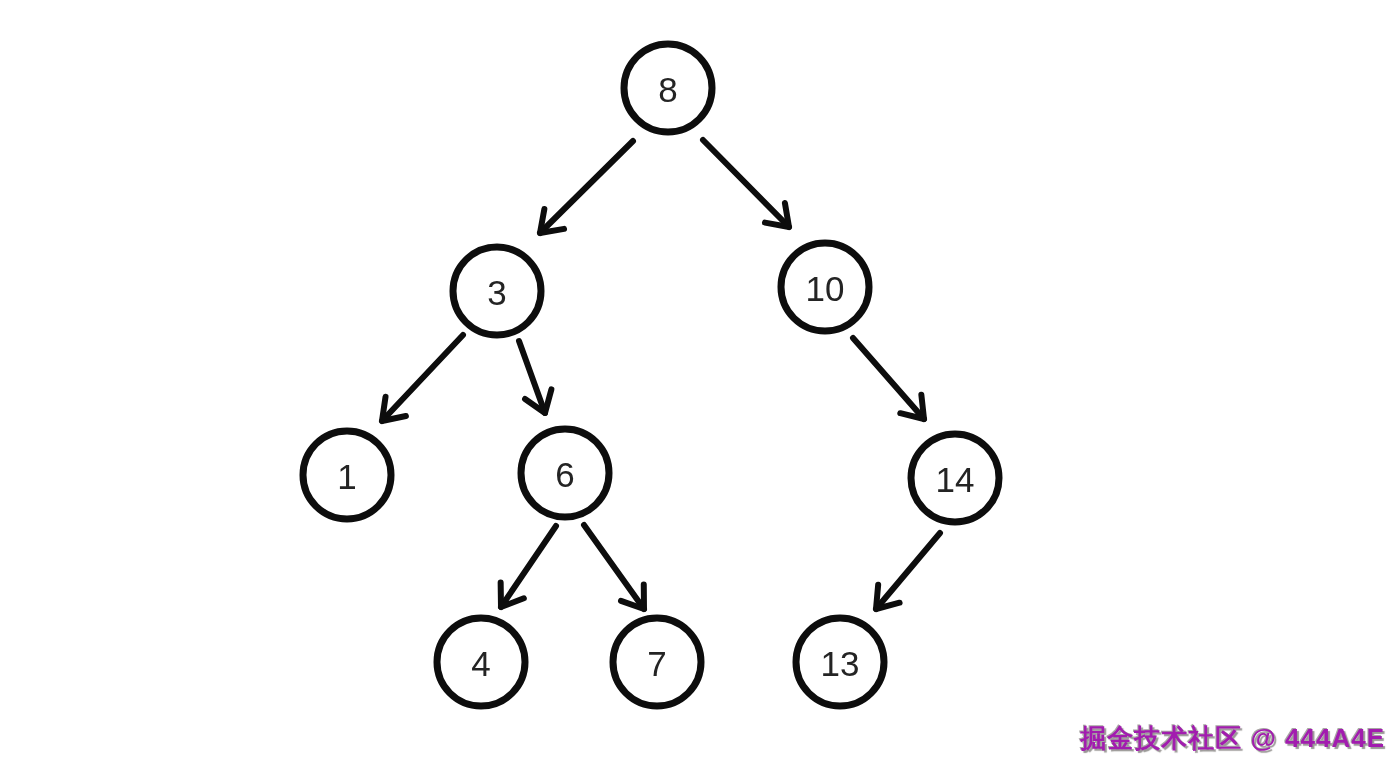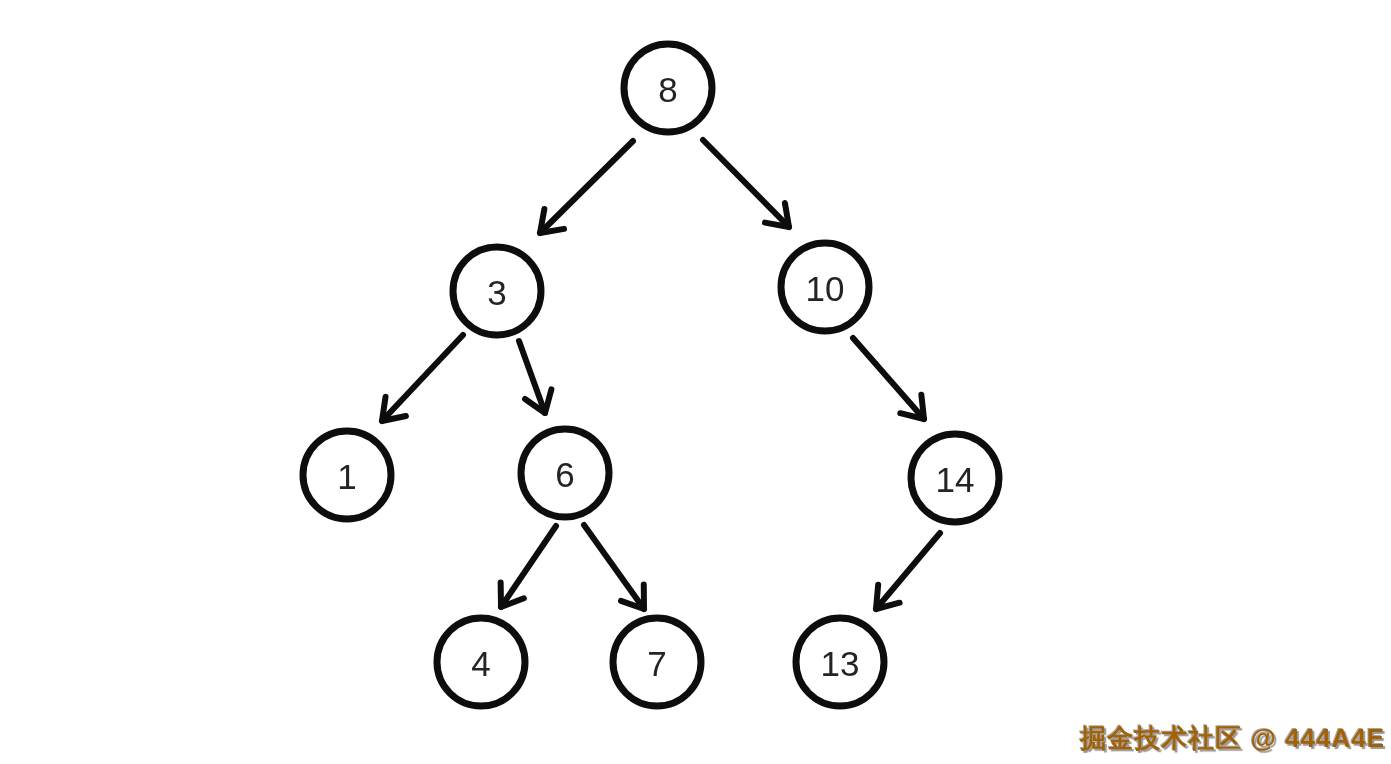--- a/index.html
+++ b/index.html
@@ -89,14 +89,14 @@
         <g>
           <circle cx="657" cy="662" r="44" fill="#ffffff" stroke="#0d0d0d" stroke-width="7"></circle>
           <text x="657" y="663" text-anchor="middle" dominant-baseline="central" font-size="35" fill="#242424" class="node-label">7</text>
         </g>
         <g>
           <circle cx="840" cy="662" r="44" fill="#ffffff" stroke="#0d0d0d" stroke-width="7"></circle>
           <text x="840" y="663" text-anchor="middle" dominant-baseline="central" font-size="35" fill="#242424" class="node-label">13</text>
         </g>
       </g>
   </svg>
-  <div class="watermark" style="color: #a16207; text-shadow: rgb(168, 166, 164) -1px -1px 0px, rgb(154, 152, 150) 2px 2px 1px; text-align: right;">掘金技术社区 @ 444A4E</div>
+  <div class="watermark" style="color: #a21caf; text-shadow: rgb(168, 166, 164) -1px -1px 0px, rgb(154, 152, 150) 2px 2px 1px; text-align: right;">掘金技术社区 @ 444A4E</div>
 </div>
 
 </body></html>

